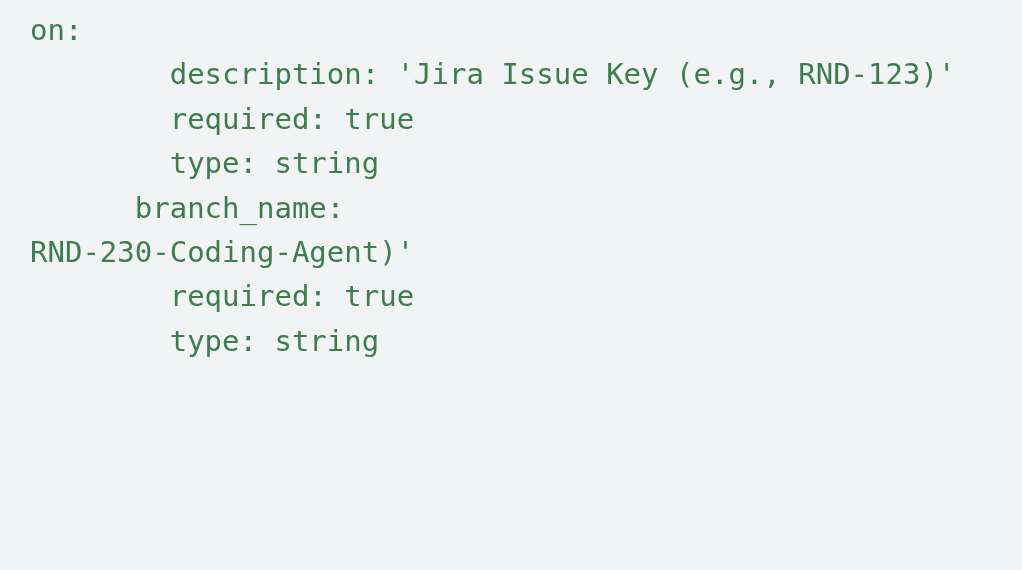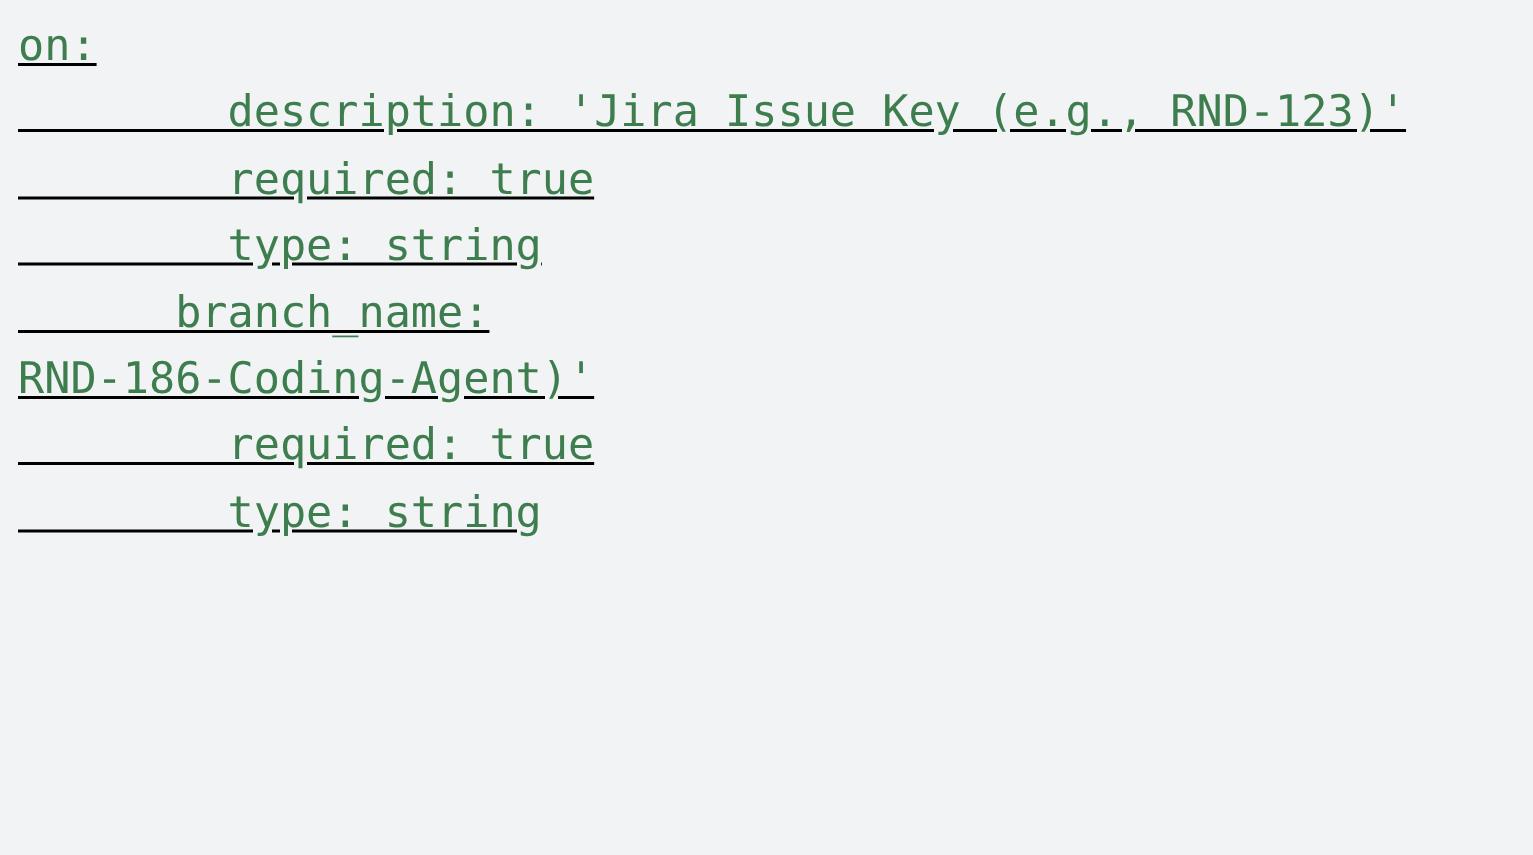--- a/index.html
+++ b/index.html
@@ -7,37 +7,36 @@
     width: 1022px;
     height: 570px;
     overflow: hidden;
   }
   body {
     background: var(--code-bg, #F1F3F5);
   }
   .code-block {
     width: 100%;
     height: 100%;
-    padding: 8px 16px 0 12px;
-    text-decoration: underline;
+    padding: 8px 16px 0 30px;
   }
   .code-line {
     font-family: "DejaVu Sans Mono", "Liberation Mono", monospace;
     font-size: 29px;
     line-height: 44.4px;
     white-space: pre;
     color: var(--code-green, #3D7D4E);
     font-weight: 400;
   }
 </style>
 </head>
 <body>
 
 <div class="code-block">
   <div class="code-line">on:</div>
   <div class="code-line">        description: 'Jira Issue Key (e.g., RND-123)'</div>
   <div class="code-line">        required: true</div>
   <div class="code-line">        type: string</div>
   <div class="code-line">      branch_name:</div>
-  <div class="code-line">RND-186-Coding-Agent)'</div>
+  <div class="code-line">RND-230-Coding-Agent)'</div>
   <div class="code-line">        required: true</div>
   <div class="code-line">        type: string</div>
 </div>
 
 </body></html>

